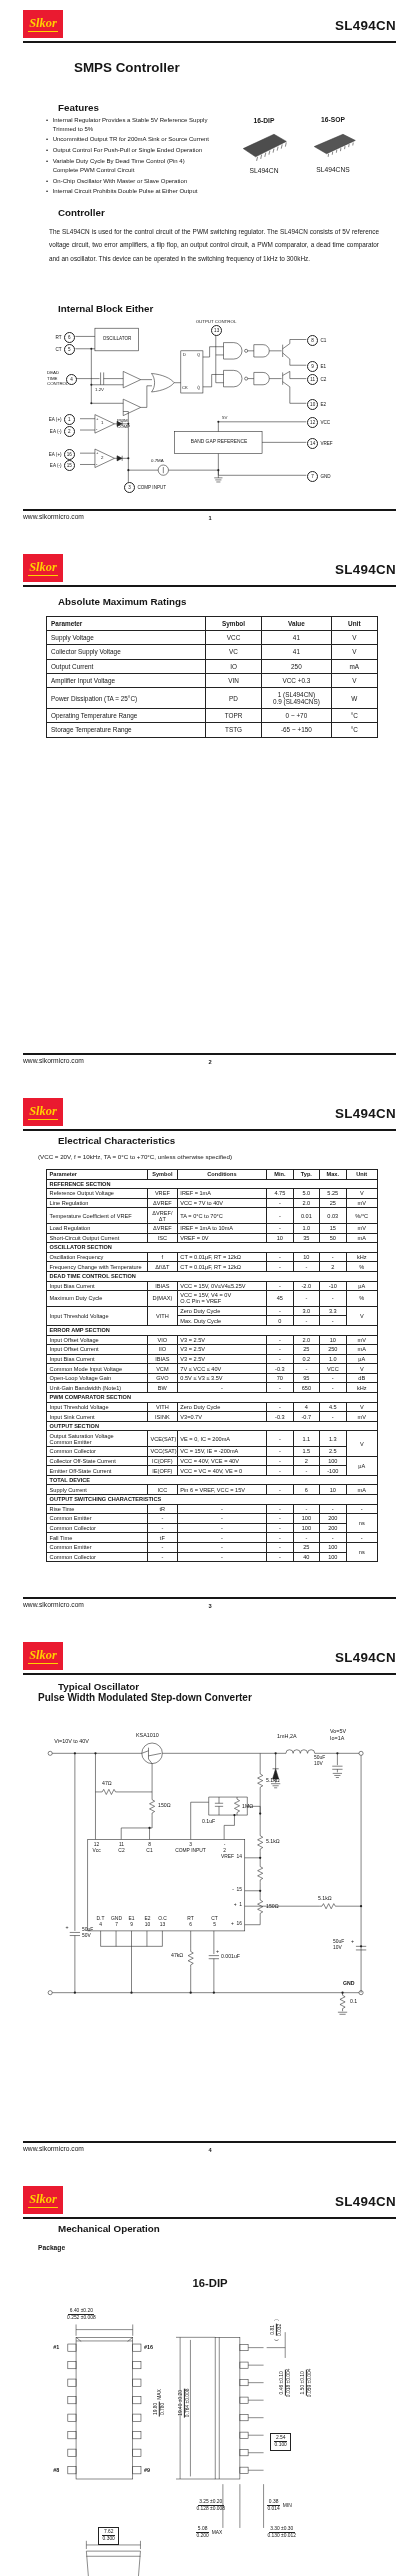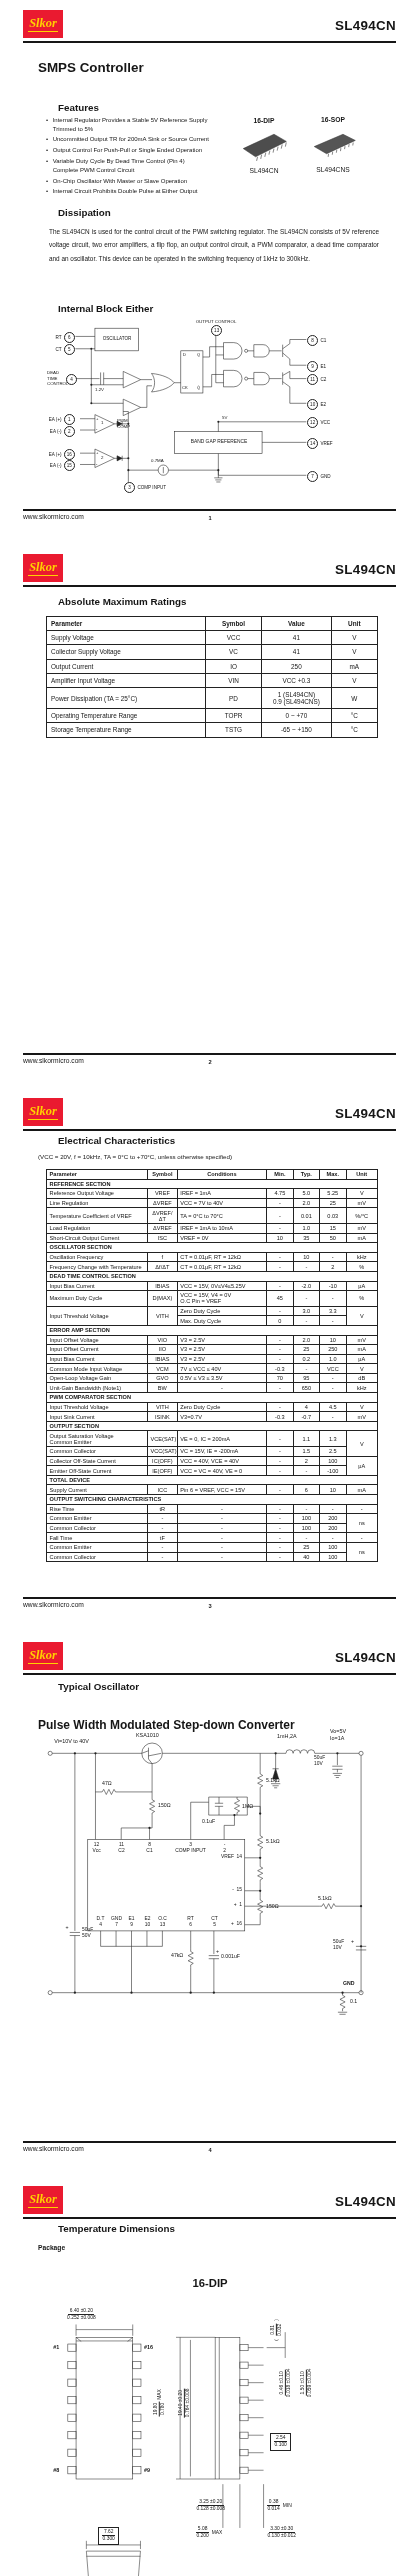--- a/index.html
+++ b/index.html
@@ -10,21 +10,21 @@
   
   .logo{left:23px;top:10.3px;width:40px;height:28px;background:#ea1a30;display:flex;align-items:center;justify-content:center;}
   .logotext{color:#ffd100;font-weight:bold;font-style:italic;font-size:12.4px;line-height:1;
             font-family:"Liberation Serif",serif;border-bottom:1px solid #ffd100;padding:0 1.5px 1.5px;}
   .partnum{right:24px;top:17.5px;font-size:13.4px;font-weight:bold;letter-spacing:0.3px;}
   .toprule{left:23px;right:24px;top:41px;height:2.1px;background:#161616;}
   .botrule{left:23px;right:24px;top:509px;height:1.5px;background:#161616;}
   .site{left:23px;top:513px;font-size:6.7px;}
   .pnum{left:0;width:420px;top:515px;text-align:center;font-size:5.7px;font-weight:bold;}
   
-  .h-big{font-size:13.4px;font-weight:bold;}
+  .h-big{font-size:13.4px;font-weight:bold;margin-left:36px;}
   .h-sec{font-size:9.8px;font-weight:bold;padding-left:20px;}
   .h-sub{font-size:6.7px;font-weight:bold;}
   .h-pkg{font-size:11.3px;font-weight:bold;text-align:center;}
   
   .feat{left:46px;top:116px;width:165px;list-style:none;margin:0;padding:0;font-size:6px;line-height:1.45;}
   .feat li{position:relative;padding-left:6.7px;margin-bottom:2.1px;white-space:pre-line;}
   .feat li::before{content:"\2022";position:absolute;left:0;}
   .para{font-size:6.4px;line-height:13.4px;text-align:justify;white-space:pre-line;}
   .lbl{position:absolute;font-size:4.9px;line-height:1.25;white-space:pre-line;color:#161616;}
   .c{text-align:center;}
@@ -103,21 +103,21 @@
           <line x1="64" y1="44" x2="63" y2="50"></line>
         <line x1="72" y1="41" x2="71" y2="47"></line>
           <line x1="80" y1="37" x2="79" y2="43"></line>
           <line x1="88" y1="33" x2="87" y2="39"></line>
         <line x1="96" y1="30" x2="95" y2="36"></line>
       </g>
     </svg>
     <div class="a pkgpart" style="left:238px;top:167px;width:52px">SL494CN</div>
     <div class="a pkgpart" style="left:307px;top:166px;width:52px">SL494CNS</div>
 
-    <div class="a h-sec" style="left:38px;top:207px">Dissipation</div>
+    <div class="a h-sec" style="left:38px;top:207px">Controller</div>
     <div class="a para" style="left:49px;top:225px;width:330px">The SL494CN is used for the control circuit of the PWM switching regulator. The SL494CN consists of 5V reference voltage circuit, two error amplifiers, a flip flop, an output control circuit, a PWM comparator, a dead time comparator and an oscillator. This device can be operated in the switching frequency of 1kHz to 300kHz.</div>
 
     <div class="a h-sec" style="left:38px;top:303px">Internal Block Either</div>
 
     <div class="a" style="left:46px;top:321px;width:319px;height:180px">
       <svg width="319" height="180" viewBox="0 0 620 350">
         <g stroke="#222" stroke-width="1.1" fill="none">
           <line x1="57" y1="30" x2="95" y2="30"></line>
             <line x1="57" y1="54" x2="95" y2="54"></line>
           <rect x="95" y="14" width="85" height="44"></rect>
@@ -706,21 +706,21 @@
     <div class="a pnum">3</div>
   </div>
 
   <div class="page" style="top:1632px">
     <div class="a logo">
         <span class="logotext">Slkor</span>
       </div>
     <div class="a partnum">SL494CN</div>
     <div class="a toprule"></div>
     <div class="a h-sec" style="left:38px;top:49px">Typical Oscillator</div>
-    <div class="a h-sub" style="left:38px;top:86px;font-size:12px">Pulse Width Modulated Step-down Converter</div>
+    <div class="a h-sub" style="left:38px;top:60px;font-size:10px">Pulse Width Modulated Step-down Converter</div>
 
     <div class="a" style="left:44px;top:93px;width:332px;height:296px">
       <svg width="332" height="296" viewBox="0 0 645 575">
         <g stroke="#222" stroke-width="1.1" fill="none">
           <circle cx="12" cy="55" r="4"></circle>
             <line x1="16" y1="55" x2="190" y2="55"></line>
           <circle cx="210" cy="55" r="20"></circle>
           <line x1="203" y1="44" x2="203" y2="66"></line>
             <line x1="190" y1="55" x2="203" y2="50"></line>
             <line x1="203" y1="60" x2="228" y2="55"></line>
@@ -934,21 +934,21 @@
     <div class="a site">www.slkormicro.com</div>
     <div class="a pnum">4</div>
   </div>
 
   <div class="page" style="top:2176px">
     <div class="a logo">
         <span class="logotext">Slkor</span>
       </div>
     <div class="a partnum">SL494CN</div>
     <div class="a toprule"></div>
-    <div class="a h-sec" style="left:38px;top:47px">Temperature Dimensions</div>
+    <div class="a h-sec" style="left:38px;top:47px">Mechanical Operation</div>
     <div class="a h-sub" style="left:38px;top:68px">Package</div>
     <div class="a h-pkg" style="left:0;top:101px;width:420px">16-DIP</div>
 
     <div class="a" style="left:45px;top:133px;width:330px;height:340px">
       <svg width="330" height="340" viewBox="0 0 640 660">
         <g stroke="#333" stroke-width="1.1" fill="none">
           <line x1="60" y1="40" x2="170" y2="40"></line>
             <line x1="60" y1="30" x2="60" y2="52"></line>
             <line x1="170" y1="30" x2="170" y2="52"></line>
           <rect x="60" y="55" width="110" height="275"></rect>

